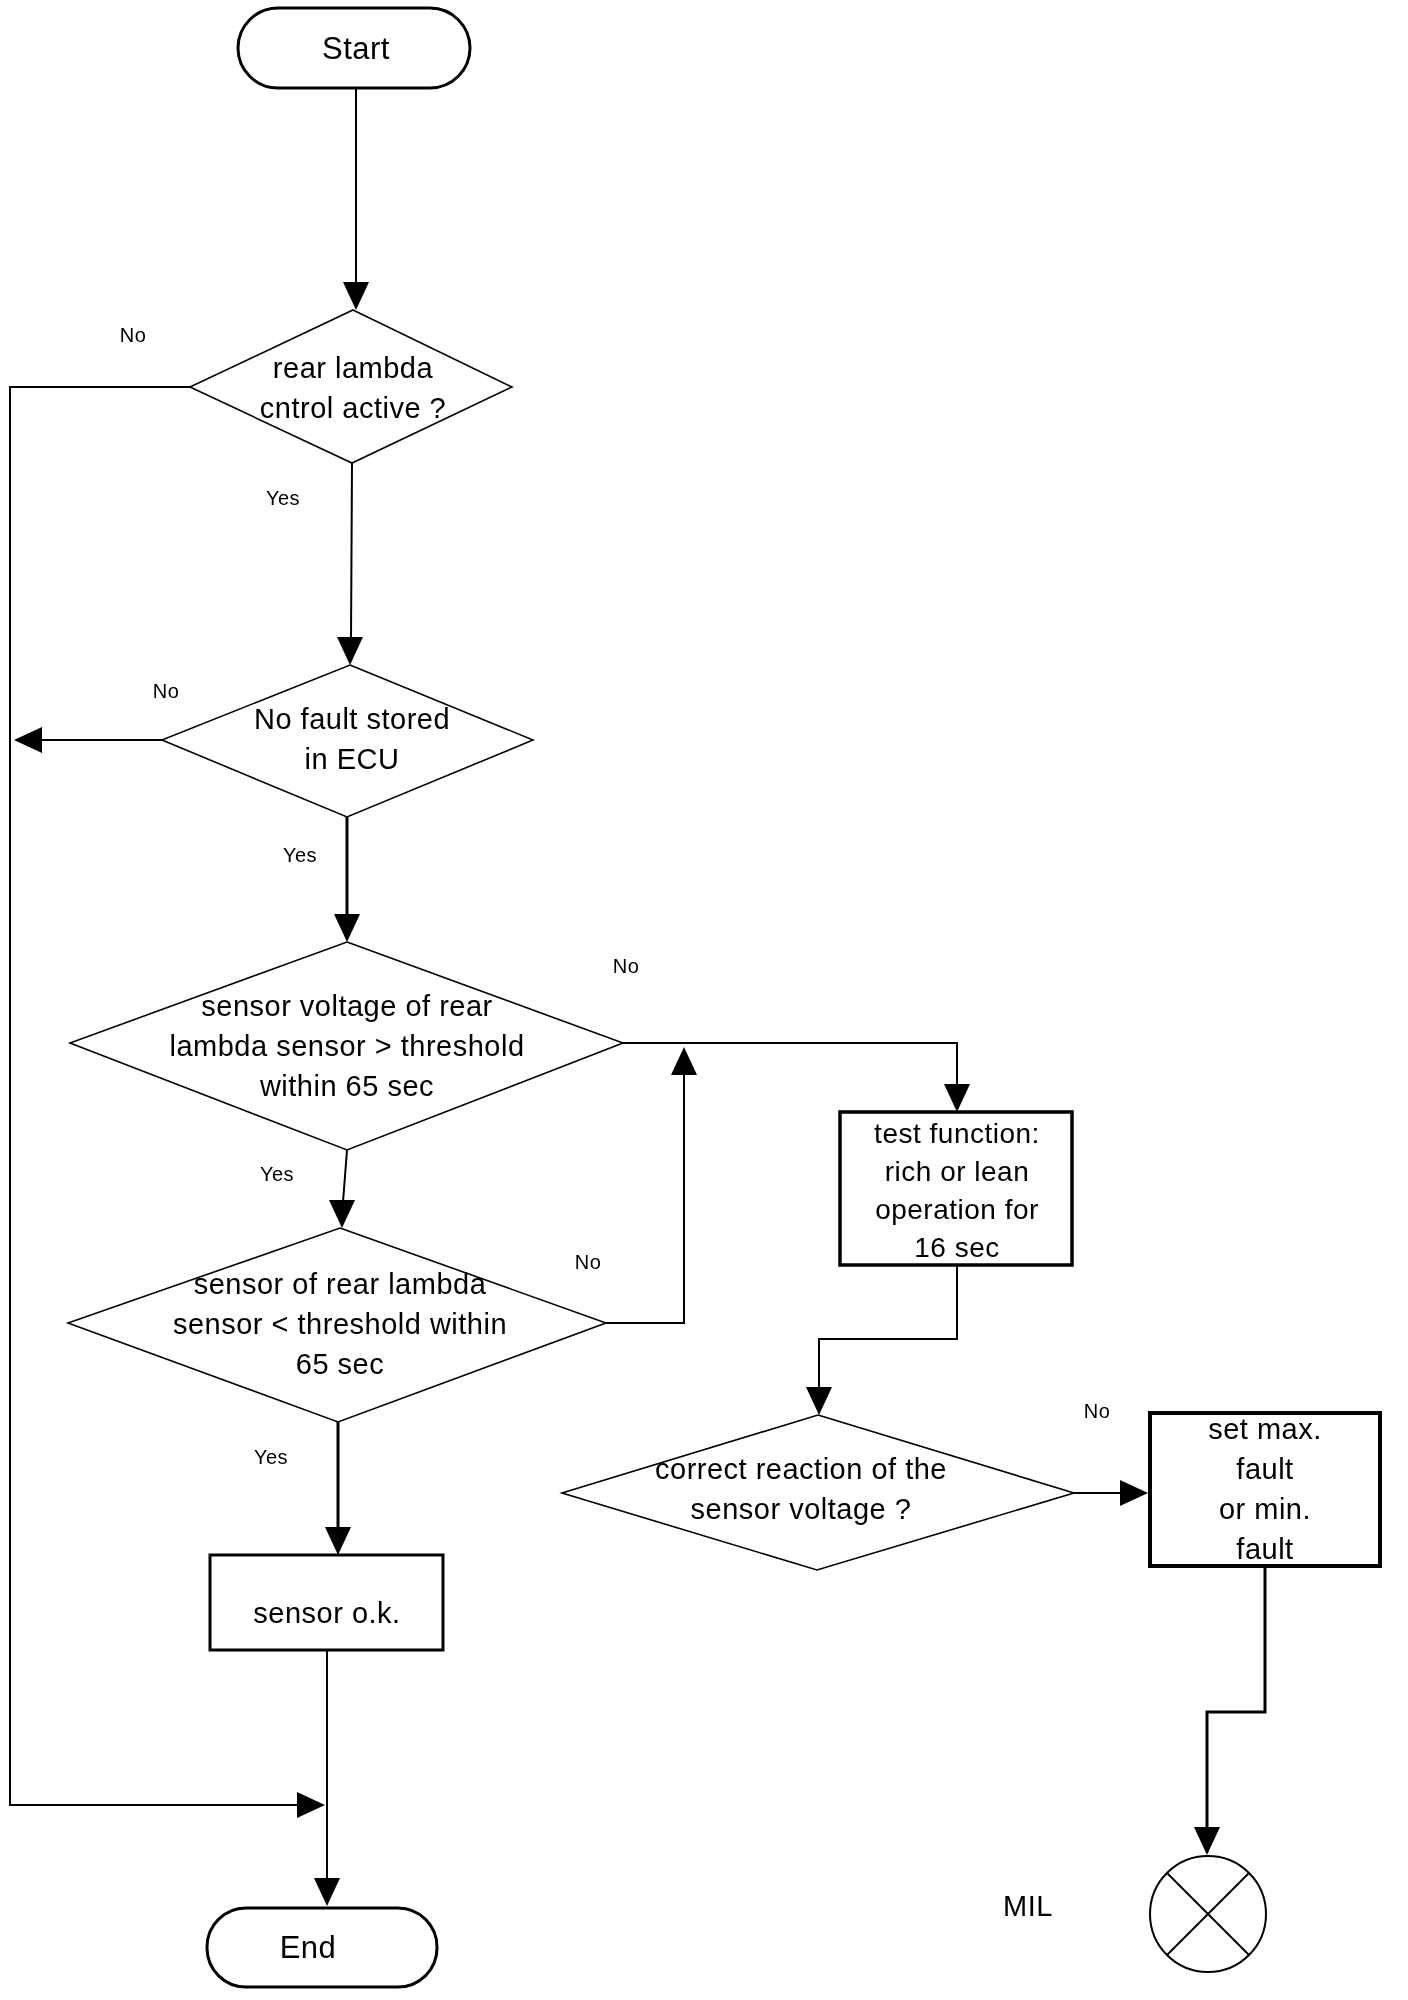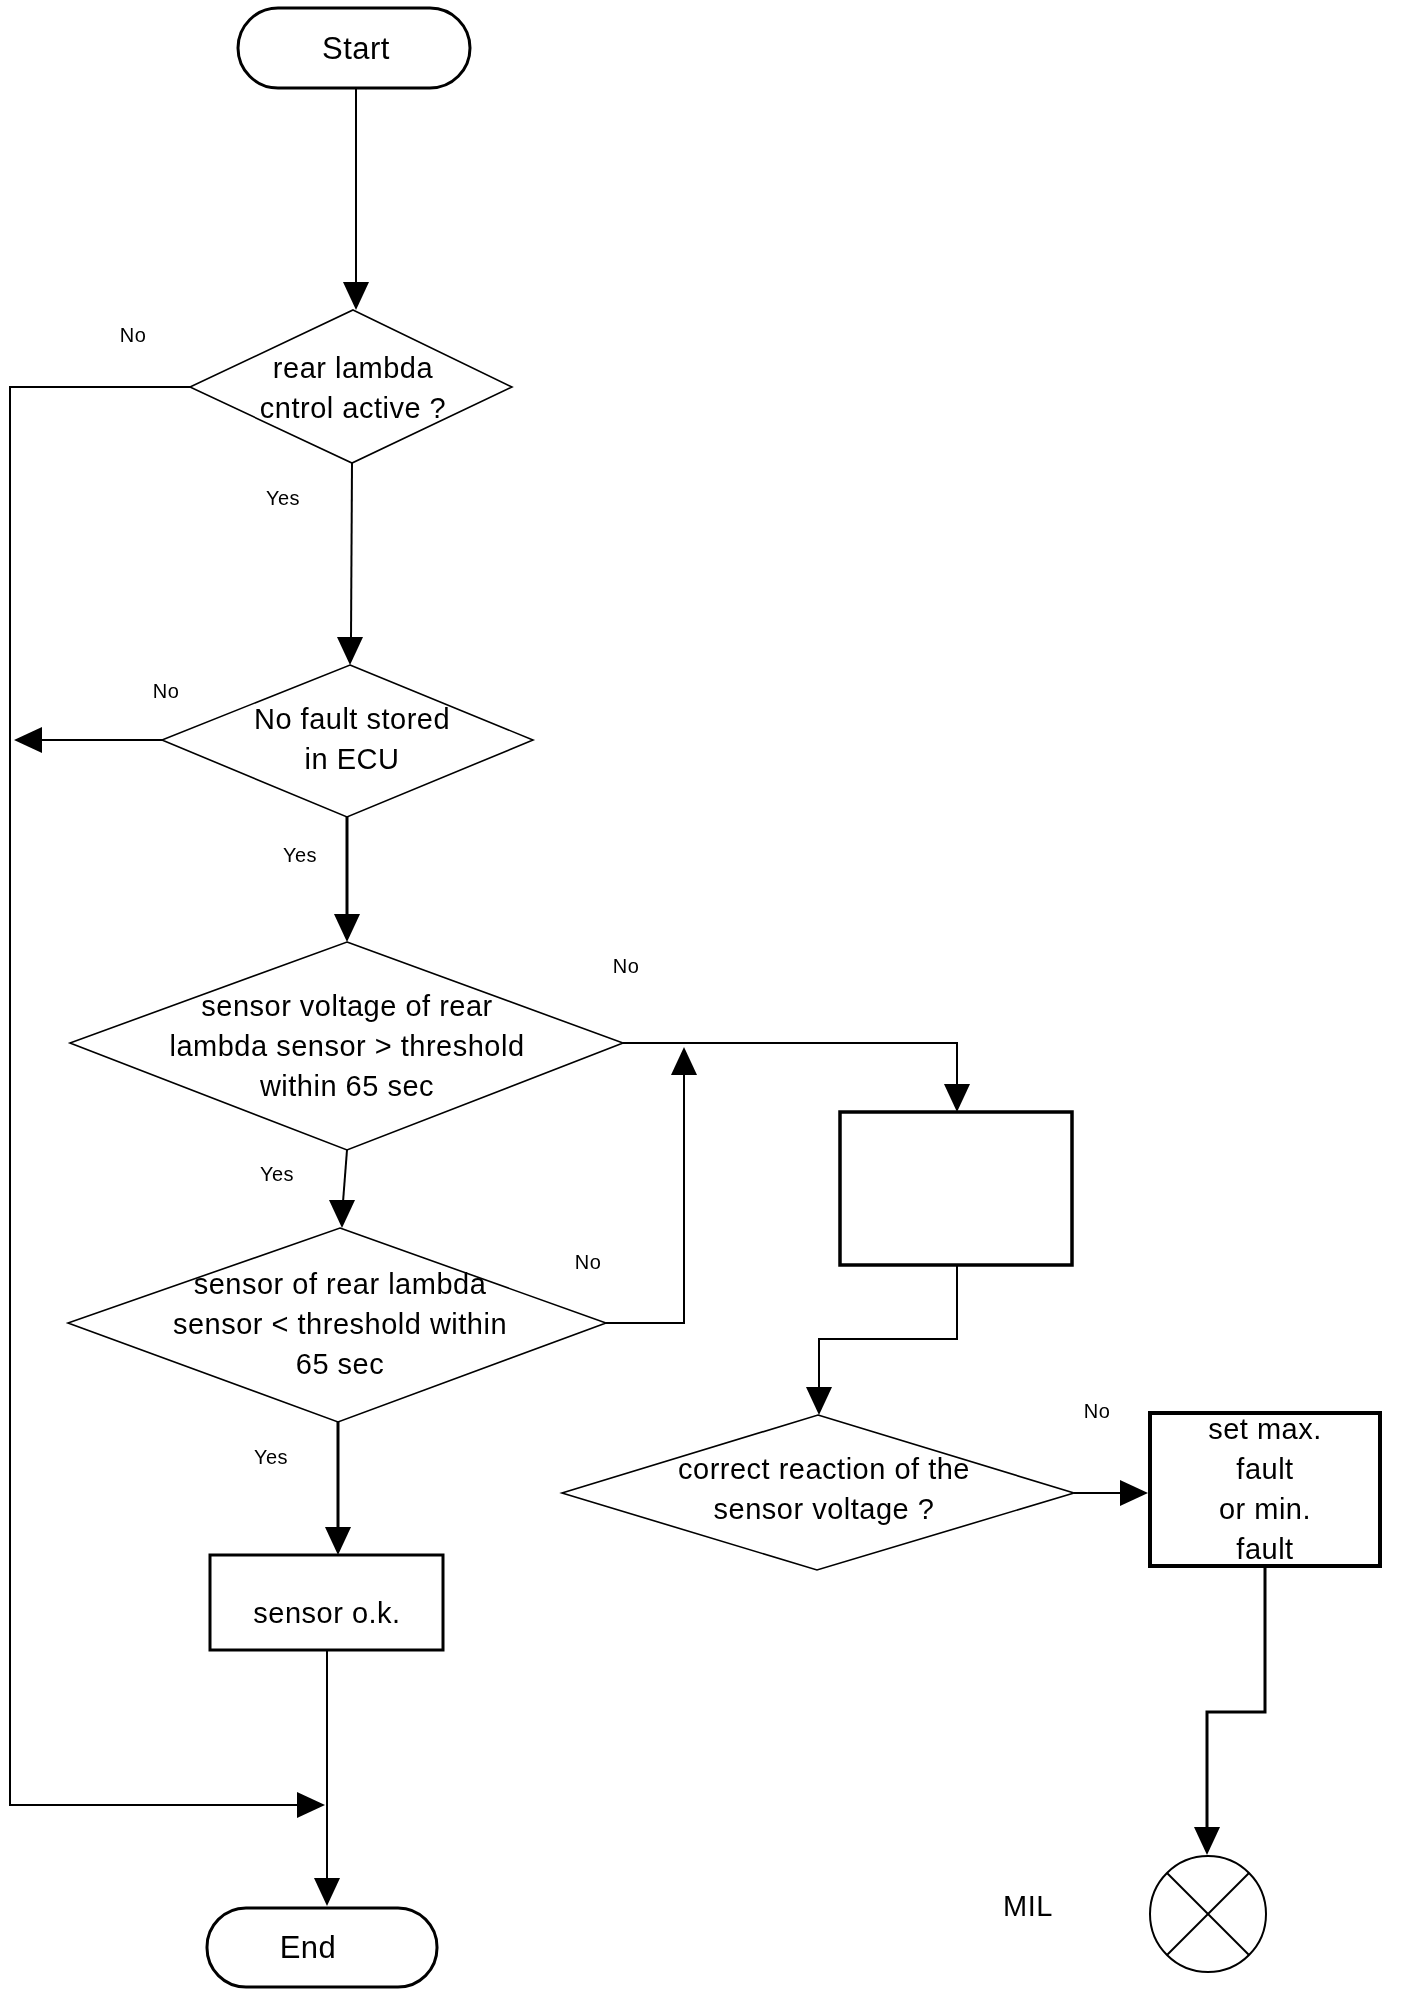--- a/index.html
+++ b/index.html
@@ -119,22 +119,26 @@
 in ECU</div>
 
   <div class="lbl" style="left:347px; top:1046px;">sensor voltage of rear
 lambda sensor &gt; threshold
 within 65 sec</div>
 
   <div class="lbl" style="left:340px; top:1324px;">sensor of rear lambda
 sensor &lt; threshold within
 65 sec</div>
 
+  <div class="lbl test-lbl" style="left:957px; top:1191px;">test function:
+rich or lean
+operation for
+16 sec</div>
 
-  <div class="lbl" style="left:824px; top:1489px;">correct reaction  of the
+  <div class="lbl" style="left:801px; top:1489px;">correct reaction  of the
 sensor voltage ?</div>
 
   <div class="lbl" style="left:327px; top:1613px;text-align:right;">sensor o.k.</div>
 
   <div class="lbl" style="left:1265px; top:1489px;">set max. fault
 or min. fault</div>
 
   <div class="lbl terminator-lbl" style="left:308px; top:1948px;">End</div>
 
   <div class="lbl" style="left:1028px; top:1906px;">MIL</div>

